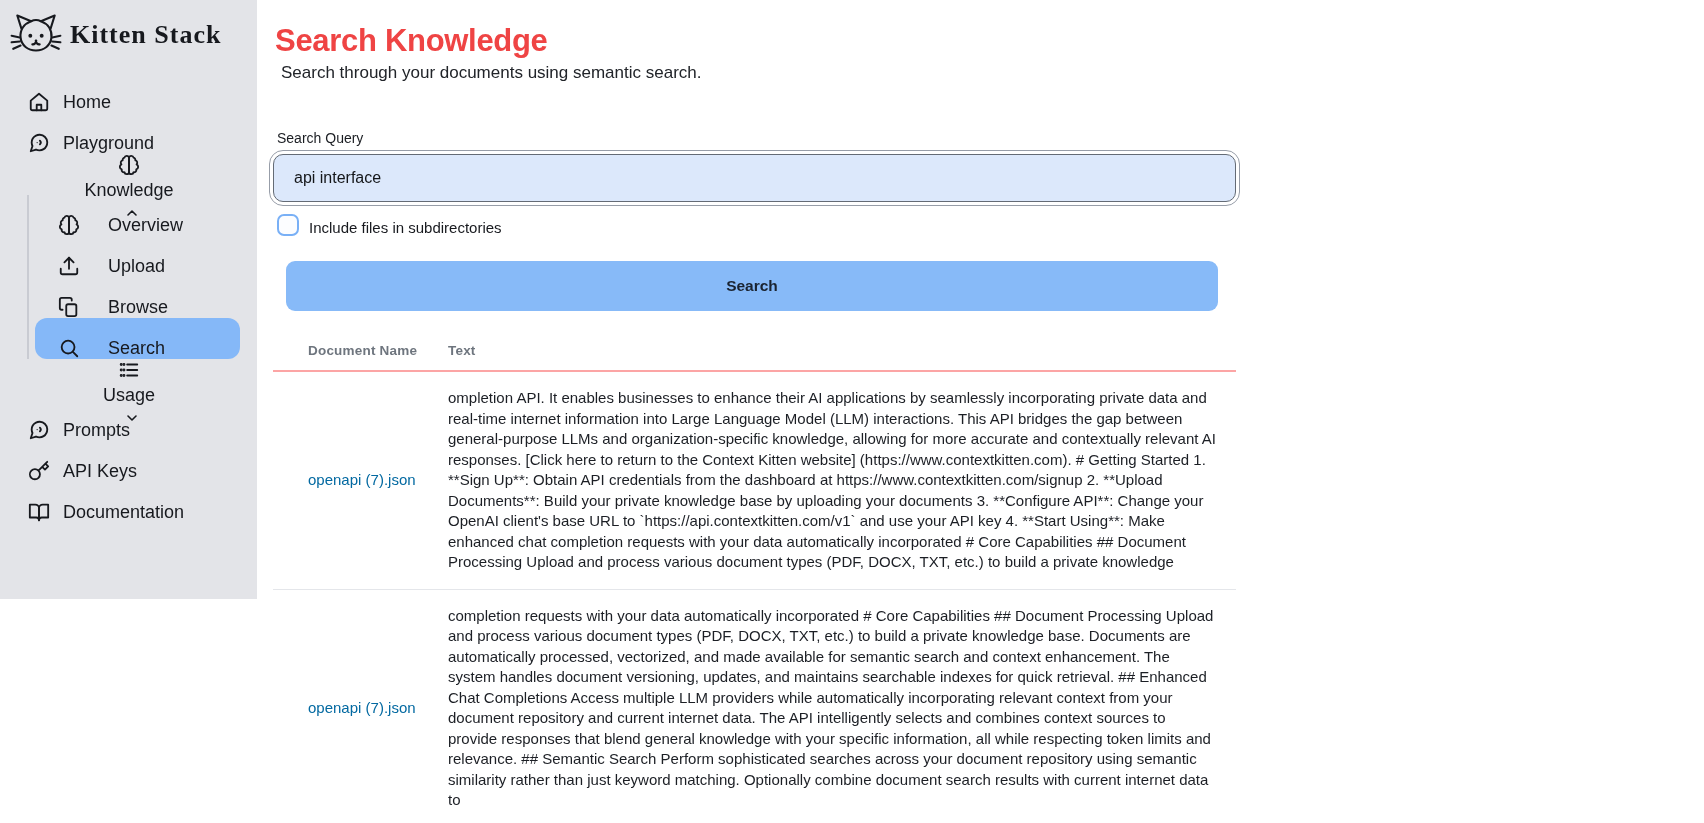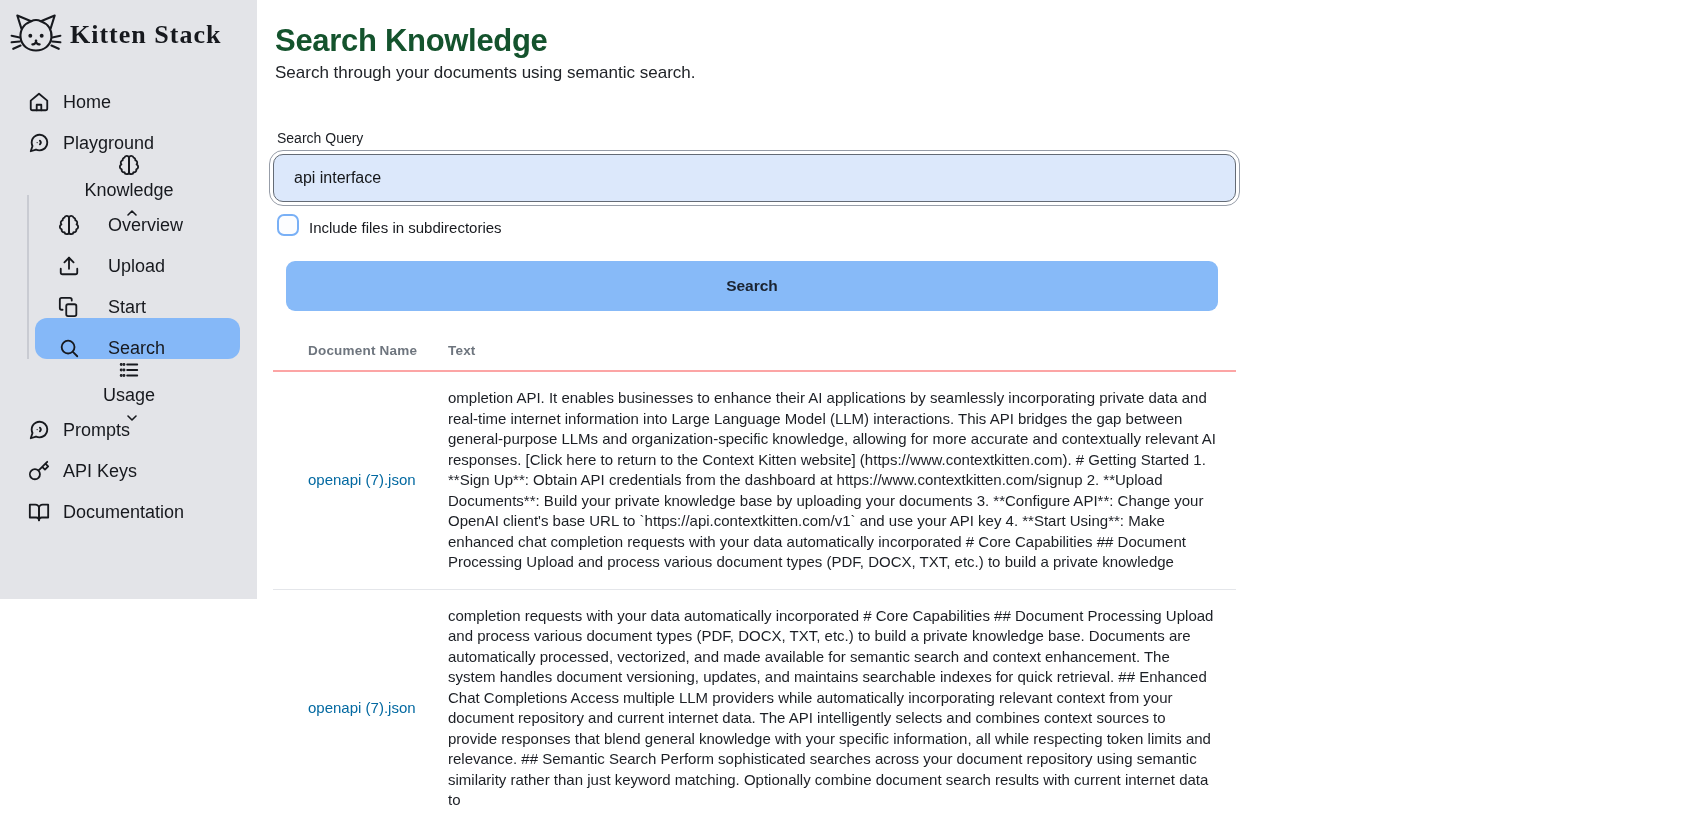--- a/index.html
+++ b/index.html
@@ -48,24 +48,24 @@
   .subnav .nav-item { margin-left: 6px; padding-left: 23px; gap: 28px; }
   .subnav .nav-item.active { background: #85b8f8; }
   .icon { display: flex; align-items: center; justify-content: center; flex: none; }
 
   
   .main { flex: 1; padding: 22px 0 0 16px; }
   .content { width: 963px; }
   .page-title {
     margin: 0 0 4px 2px;
     font-size: 31px; line-height: 37px; font-weight: 700;
-    letter-spacing: -0.3px; color: #14532d;
+    letter-spacing: -0.3px; color: #ef4444;
   }
   .page-subtitle {
-    margin: 0 0 0 2px;
+    margin: 0 0 0 8px;
     font-size: 17px; color: #212429; font-weight: 400;
   }
   .query-label {
     display: block; margin: 47px 0 8px 4px;
     font-size: 14px; color: #1a1d22; font-weight: 500;
   }
   .query-input {
     display: block; width: 963px; height: 48px;
     background: #dce8fb;
     border: 1.5px solid #646b75; border-radius: 10px;
@@ -196,21 +196,21 @@
         <span>Upload</span>
       </div>
 
       <div class="nav-item">
         <span class="icon">
           <svg width="22" height="22" viewBox="0 0 24 24" fill="none" stroke="#17191e" stroke-width="2" stroke-linecap="round" stroke-linejoin="round">
             <rect x="9" y="9" width="11" height="13" rx="2"></rect>
             <path d="M5 15H4a2 2 0 0 1-2-2V4a2 2 0 0 1 2-2h9a2 2 0 0 1 2 2v1"></path>
           </svg>
         </span>
-        <span>Start</span>
+        <span>Browse</span>
       </div>
 
       <div class="nav-item active">
         <span class="icon">
           <svg width="22" height="22" viewBox="0 0 24 24" fill="none" stroke="#17191e" stroke-width="2" stroke-linecap="round" stroke-linejoin="round">
             <circle cx="11" cy="11" r="7"></circle>
             <line x1="16.5" y1="16.5" x2="21" y2="21"></line>
           </svg>
         </span>
         <span>Search</span>

